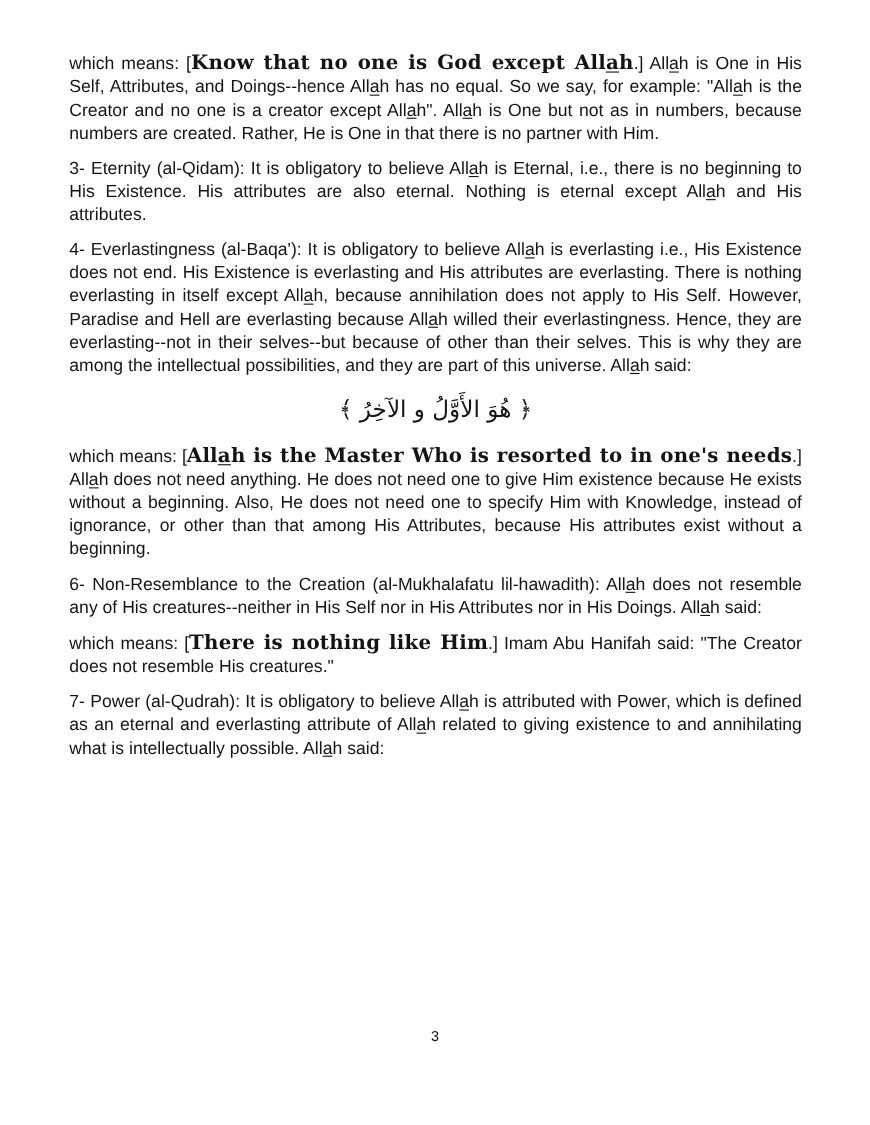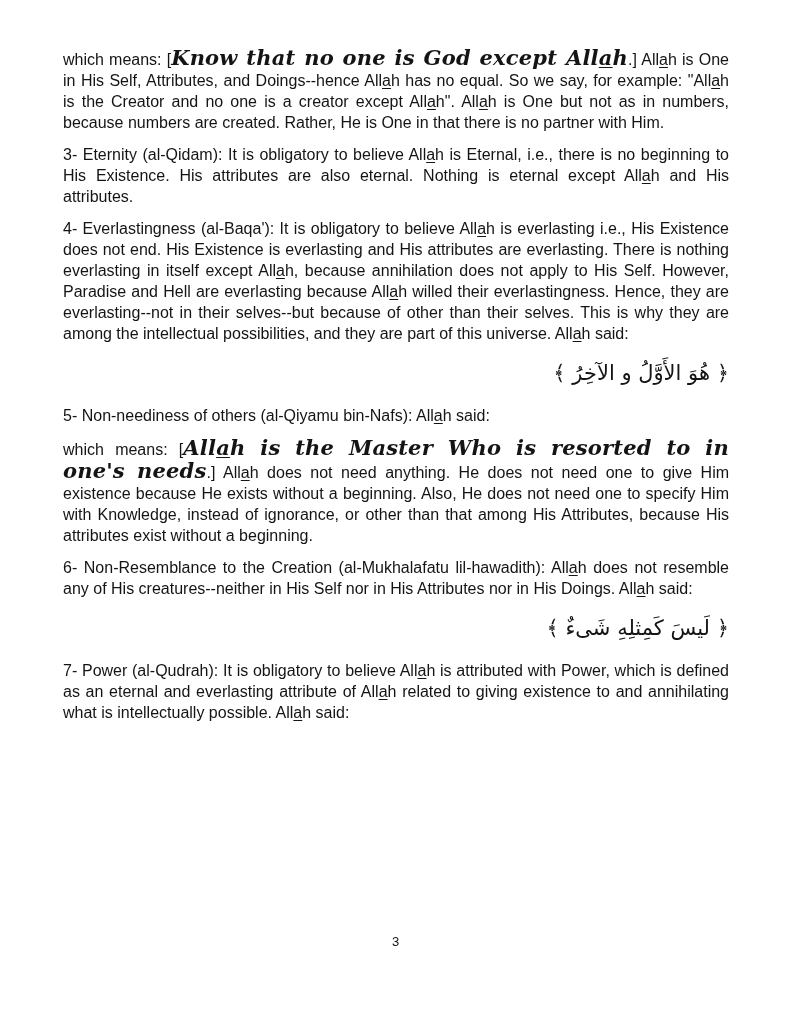--- a/index.html
+++ b/index.html
@@ -23,34 +23,33 @@
   .para {
     margin: 0 0 11px 0;
     font-size: 16px;
     line-height: 21px;
     text-align: justify;
   }
   .seg-body { }
   .seg-em {
     font-family: "DejaVu Serif", "Liberation Serif", serif;
     font-weight: 700;
-    font-style: italic;
-    font-size: 21px;
+    font-size: 18px;
     letter-spacing: 0.2px;
     word-spacing: 0.5px;
     margin-top: 24px;
   }
   .u {
     text-decoration: underline;
     text-decoration-thickness: 1px;
     text-underline-offset: 2px;
   }
   .arabic {
     direction: rtl;
-    text-align: right;
+    text-align: center;
     font-family: "DejaVu Sans", sans-serif;
     font-size: 21px;
     line-height: 36px;
     margin: 10px 0 14px 0;
   }
   .page-footer {
     position: absolute;
     top: 934px;
     left: 0;
     width: 100%;
@@ -61,22 +60,21 @@
 </style>
 </head>
 <body>
 
 <div class="page" style="background: rgb(255, 255, 255); color: rgb(20, 20, 20);">
   <main class="doc">
       <p class="para"><span class="seg-body"><span class="">which means: [</span></span><span class="seg-em"><span class="">Know that no one is God except </span><span class="">All</span><span class=" u">a</span><span class="">h</span></span><span class="seg-body"><span class="">.] </span><span class="">All</span><span class=" u">a</span><span class="">h</span><span class=""> is One in His Self, Attributes, and Doings--hence </span><span class="">All</span><span class=" u">a</span><span class="">h</span><span class=""> has no equal. So we say, for example: "</span><span class="">All</span><span class=" u">a</span><span class="">h</span><span class=""> is the Creator and no one is a creator except </span><span class="">All</span><span class=" u">a</span><span class="">h</span><span class="">". </span><span class="">All</span><span class=" u">a</span><span class="">h</span><span class=""> is One but not as in numbers, because numbers are created. Rather, He is One in that there is no partner with Him.</span></span></p>
       <p class="para"><span class="seg-body"><span class="">3- Eternity (al-Qidam): It is obligatory to believe </span><span class="">All</span><span class=" u">a</span><span class="">h</span><span class=""> is Eternal, i.e., there is no beginning to His Existence. His attributes are also eternal. Nothing is eternal except </span><span class="">All</span><span class=" u">a</span><span class="">h</span><span class=""> and His attributes.</span></span></p>
       <p class="para"><span class="seg-body"><span class="">4- Everlastingness (al-Baqa'): It is obligatory to believe </span><span class="">All</span><span class=" u">a</span><span class="">h</span><span class=""> is everlasting i.e., His Existence does not end. His Existence is everlasting and His attributes are everlasting. There is nothing everlasting in itself except </span><span class="">All</span><span class=" u">a</span><span class="">h</span><span class="">, because annihilation does not apply to His Self. However, Paradise and Hell are everlasting because </span><span class="">All</span><span class=" u">a</span><span class="">h</span><span class=""> willed their everlastingness. Hence, they are everlasting--not in their selves--but because of other than their selves. This is why they are among the intellectual possibilities, and they are part of this universe. </span><span class="">All</span><span class=" u">a</span><span class="">h</span><span class=""> said:</span></span></p>
       <div class="arabic" dir="rtl">﴿ هُوَ الأَوَّلُ و الآخِرُ ﴾</div>
-      <p class="para"><span class="seg-body"><span class="">5- Non-neediness of others (al-Qiyamu bin-Nafs): </span><span class="">All</span><span class=" u">a</span><span class="">h</span><span class=""> said:</span></span></p>
       <p class="para"><span class="seg-body"><span class="">which means: [</span></span><span class="seg-em"><span class="">All</span><span class=" u">a</span><span class="">h</span><span class=""> is the Master Who is resorted to in one's needs</span></span><span class="seg-body"><span class="">.] </span><span class="">All</span><span class=" u">a</span><span class="">h</span><span class=""> does not need anything. He does not need one to give Him existence because He exists without a beginning. Also, He does not need one to specify Him with Knowledge, instead of ignorance, or other than that among His Attributes, because His attributes exist without a beginning.</span></span></p>
       <p class="para"><span class="seg-body"><span class="">6- Non-Resemblance to the Creation (al-Mukhalafatu lil-hawadith): </span><span class="">All</span><span class=" u">a</span><span class="">h</span><span class=""> does not resemble any of His creatures--neither in His Self nor in His Attributes nor in His Doings. </span><span class="">All</span><span class=" u">a</span><span class="">h</span><span class=""> said:</span></span></p>
-      <div class="arabic" dir="rtl">﴿ لَيسَ كَمِثلِهِ شَىءٌ ﴾</div>
+      <p class="para"><span class="seg-body"><span class="">which means: [</span></span><span class="seg-em"><span class="">There is nothing like Him</span></span><span class="seg-body"><span class="">.] Imam Abu Hanifah said: "The Creator does not resemble His creatures."</span></span></p>
       <p class="para"><span class="seg-body"><span class="">7- Power (al-Qudrah): It is obligatory to believe </span><span class="">All</span><span class=" u">a</span><span class="">h</span><span class=""> is attributed with Power, which is defined as an eternal and everlasting attribute of </span><span class="">All</span><span class=" u">a</span><span class="">h</span><span class=""> related to giving existence to and annihilating what is intellectually possible. </span><span class="">All</span><span class=" u">a</span><span class="">h</span><span class=""> said:</span></span></p>
     </main>
   <footer class="page-footer">
     <span>3</span>
   </footer>
 </div>
 
 </body></html>

